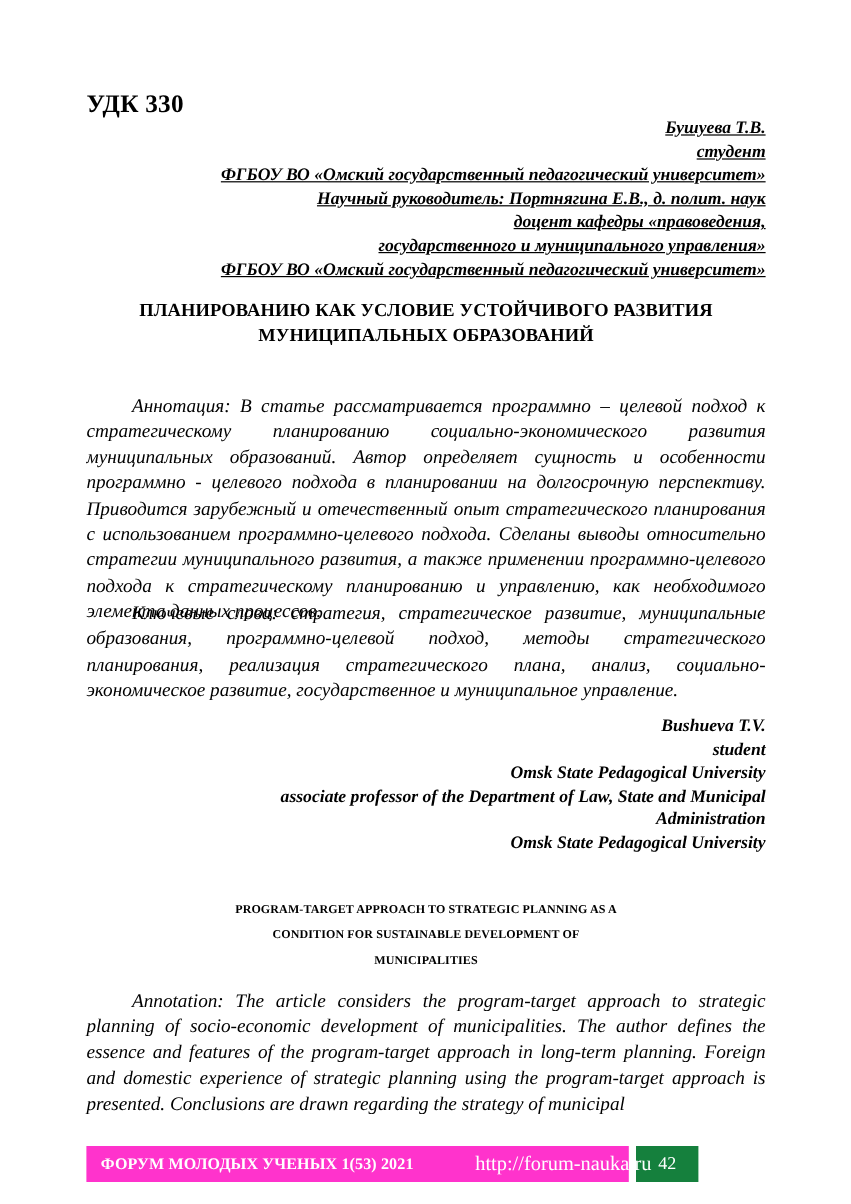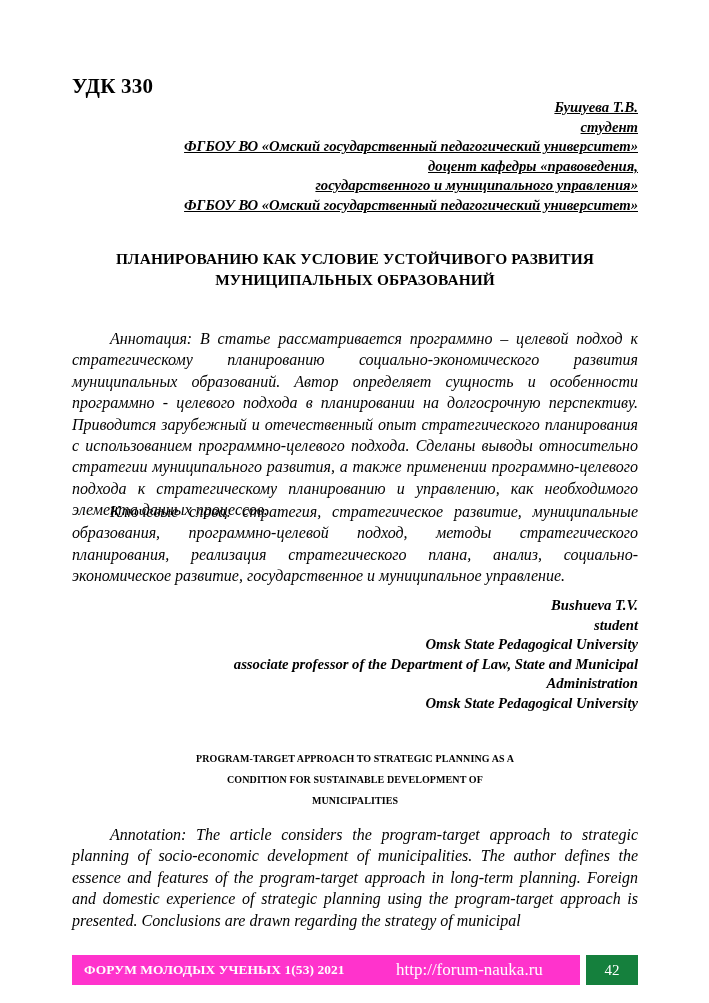--- a/index.html
+++ b/index.html
@@ -97,21 +97,21 @@
   }
   .title-en .ln { display: block; }
 
   .abstract-en { top: 824px; }
 
   
   .footer {
     position: absolute;
     left: 72px;
     top: 955px;
-    width: 566px;
+    width: 510px;
     height: 30px;
     display: flex;
     align-items: stretch;
     gap: 6px;
   }
   .footer-main {
     flex: 1 1 auto;
     background: #FF33CC;
     display: flex;
     align-items: center;
@@ -148,20 +148,21 @@
 <body>
 
 <div class="page">
 
   <div class="col udk">УДК 330</div>
 
   <div class="col authors-ru">
     <span class="ln">Бушуева Т.В.</span>
     <span class="ln">студент</span>
     <span class="ln">ФГБОУ ВО «Омский государственный педагогический университет»</span>
+    <span class="ln">Научный руководитель: Портнягина Е.В., д. полит. наук</span>
     <span class="ln">доцент кафедры «правоведения,</span>
     <span class="ln">государственного и муниципального управления»</span>
     <span class="ln">ФГБОУ ВО «Омский государственный педагогический университет»</span>
   </div>
 
   <div class="col title-ru">
     <span class="ln">ПЛАНИРОВАНИЮ КАК УСЛОВИЕ УСТОЙЧИВОГО РАЗВИТИЯ</span>
     <span class="ln">МУНИЦИПАЛЬНЫХ ОБРАЗОВАНИЙ</span>
   </div>
 

